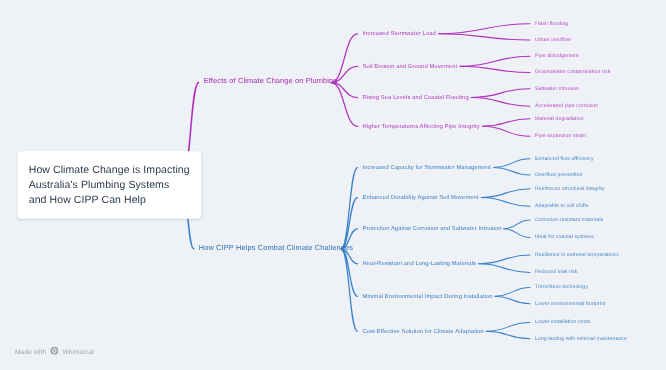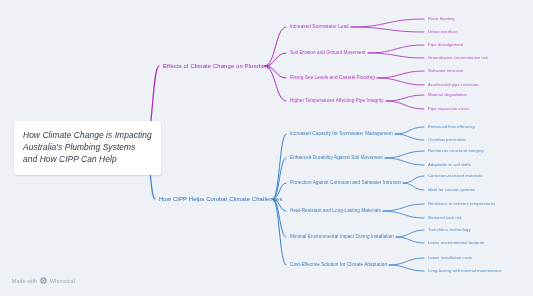--- a/index.html
+++ b/index.html
@@ -108,21 +108,21 @@
       <path d="M 383 211 C 403.5 211, 403.5 204, 424 204" fill="none" stroke="#3b82cc" stroke-width="0.85" stroke-linecap="round"></path>
       <path d="M 383 211 C 403.5 211, 403.5 218, 424 218" fill="none" stroke="#3b82cc" stroke-width="0.85" stroke-linecap="round"></path>
       <path d="M 273 199 C 279.5 199, 279.5 237, 286 237" fill="none" stroke="#3b82cc" stroke-width="1" stroke-linecap="round"></path>
       <path d="M 396 237 C 410 237, 410 230, 424 230" fill="none" stroke="#3b82cc" stroke-width="0.85" stroke-linecap="round"></path>
       <path d="M 396 237 C 410 237, 410 243, 424 243" fill="none" stroke="#3b82cc" stroke-width="0.85" stroke-linecap="round"></path>
       <path d="M 273 199 C 279.5 199, 279.5 265, 286 265" fill="none" stroke="#3b82cc" stroke-width="1" stroke-linecap="round"></path>
       <path d="M 389 265 C 406.5 265, 406.5 258, 424 258" fill="none" stroke="#3b82cc" stroke-width="0.85" stroke-linecap="round"></path>
       <path d="M 389 265 C 406.5 265, 406.5 271, 424 271" fill="none" stroke="#3b82cc" stroke-width="0.85" stroke-linecap="round"></path>
     </svg>
 
-  <div class="node root-node" id="root-node" style="left: 14px; top: 121px; font-style: italic;">How Climate Change is Impacting Australia's Plumbing Systems and How CIPP Can Help</div>
+  <div class="node root-node" id="root-node" style="left: 14px; top: 121px;">How Climate Change is Impacting Australia's Plumbing Systems and How CIPP Can Help</div>
 
   <div id="labels">
       <div class="node branch-label branch-purple" style="left: 163px; top: 66px;">Effects of Climate Change on Plumbing</div>
       <div class="node sub-label sub-purple" style="left: 290px; top: 27px;">Increased Stormwater Load</div>
       <div class="node leaf-label leaf-purple" style="left: 428px; top: 19px;">Flash flooding</div>
       <div class="node leaf-label leaf-purple" style="left: 428px; top: 32px;">Urban overflow</div>
       <div class="node sub-label sub-purple" style="left: 290px; top: 53px;">Soil Erosion and Ground Movement</div>
       <div class="node leaf-label leaf-purple" style="left: 428px; top: 45px;">Pipe dislodgement</div>
       <div class="node leaf-label leaf-purple" style="left: 428px; top: 58px;">Groundwater contamination risk</div>
       <div class="node sub-label sub-purple" style="left: 290px; top: 78px;">Rising Sea Levels and Coastal Flooding</div>

